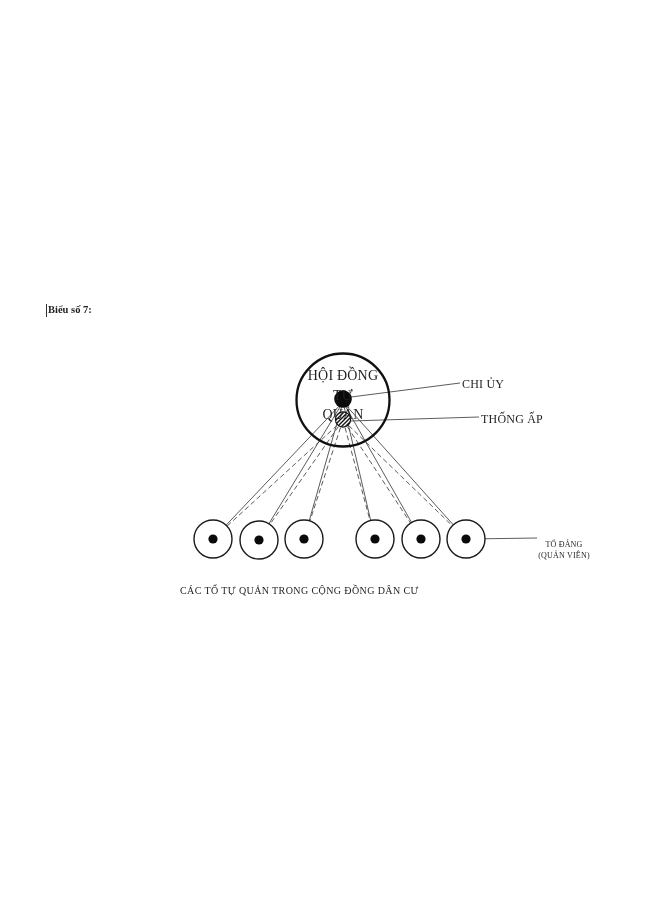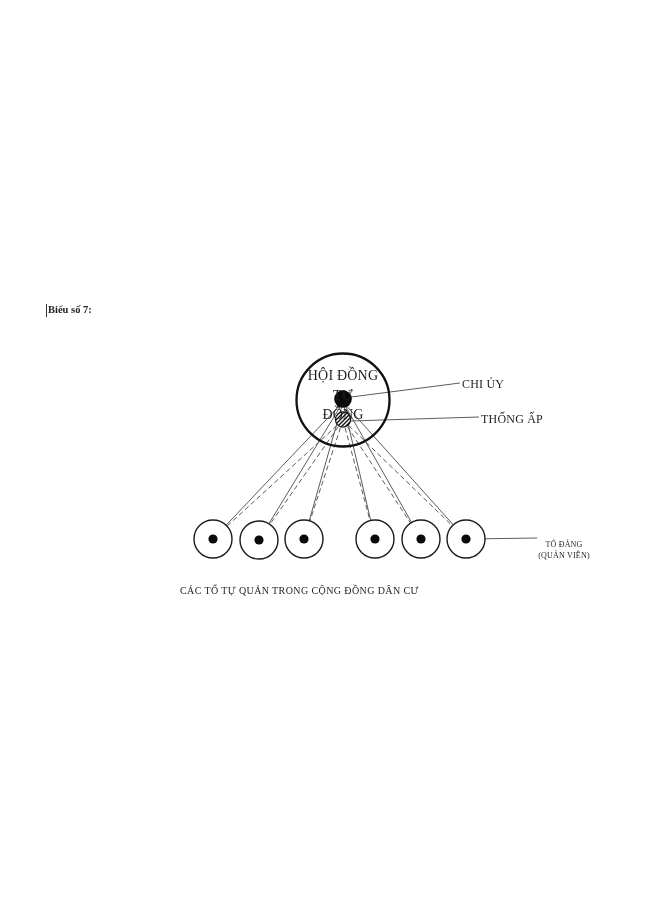--- a/index.html
+++ b/index.html
@@ -124,21 +124,21 @@
     </g>
   </svg>
 
   <div class="abs stray-bar"></div>
 
   <div class="abs fig-label">Biểu số 7:</div>
 
 
   <div class="abs hub-label">
     <div>HỘI ĐỒNG TỰ</div>
-    <div>ĐỒNG</div>
+    <div>QUẢN</div>
   </div>
 
   <div class="abs side-label lbl-chi-uy">CHI ỦY</div>
 
   <div class="abs side-label lbl-truong-ap">THỐNG ẤP</div>
 
   <div class="abs lbl-to-dang">
     <div>TỔ ĐẢNG</div>
     <div>(QUẢN VIÊN)</div>
   </div>

